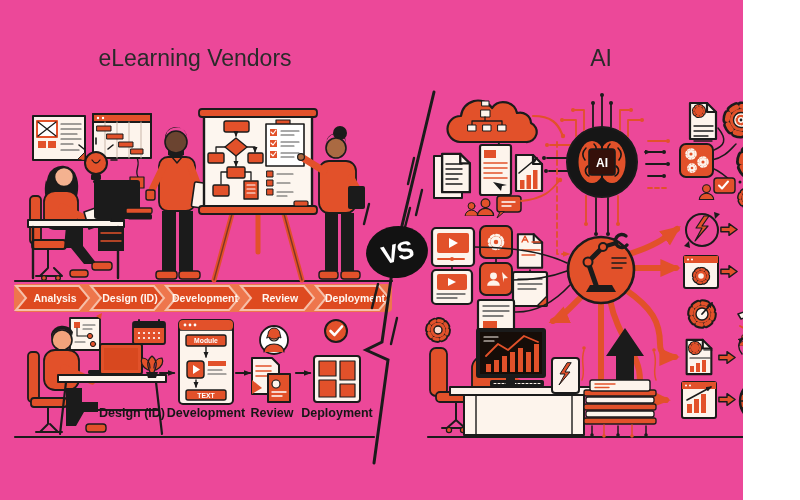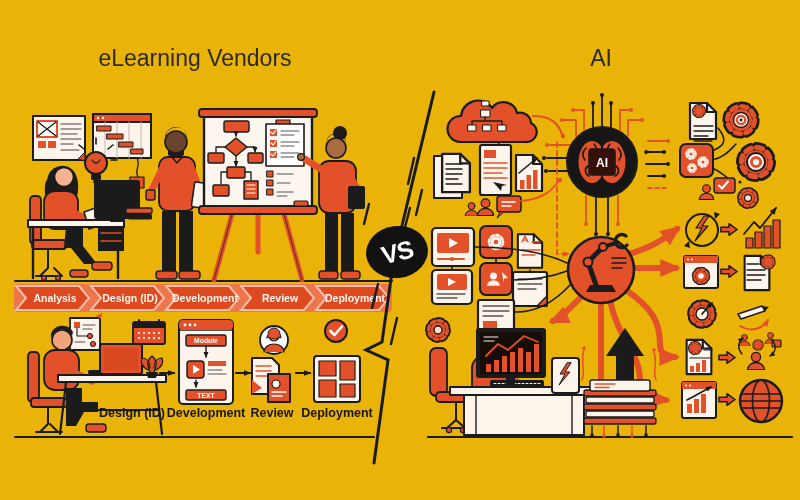--- a/index.html
+++ b/index.html
@@ -1,17 +1,17 @@
 <!DOCTYPE html>
 <html><head>
 <meta charset="utf-8">
 <style>
   html,body{margin:0;padding:0;}
-  #stage{position:relative;width:800px;height:500px;background:#eab308;overflow:hidden;
-         font-family:"Liberation Sans",sans-serif;}
+  #stage{position:relative;width:699px;height:500px;background:#ec4899;overflow:hidden;
+         font-family:"Liberation Sans",sans-serif;padding-left:44px;}
   svg{position:absolute;left:0;top:0;}
   svg text{font-family:"Liberation Sans",sans-serif;}
   .title{font-size:23px;fill:#2a2a2a;}
   .stage-label{font-size:10.5px;font-weight:bold;fill:#fff6f0;}
   .wlabel{font-size:12.5px;font-weight:bold;fill:#161616;}
   .tiny{font-size:6.8px;font-weight:bold;fill:#ffffff;}
   .vs{font-size:25px;font-weight:800;fill:#ffffff;letter-spacing:-1px;}
   .chip{font-size:12px;font-weight:bold;fill:#ffffff;}
 </style>
 </head>

